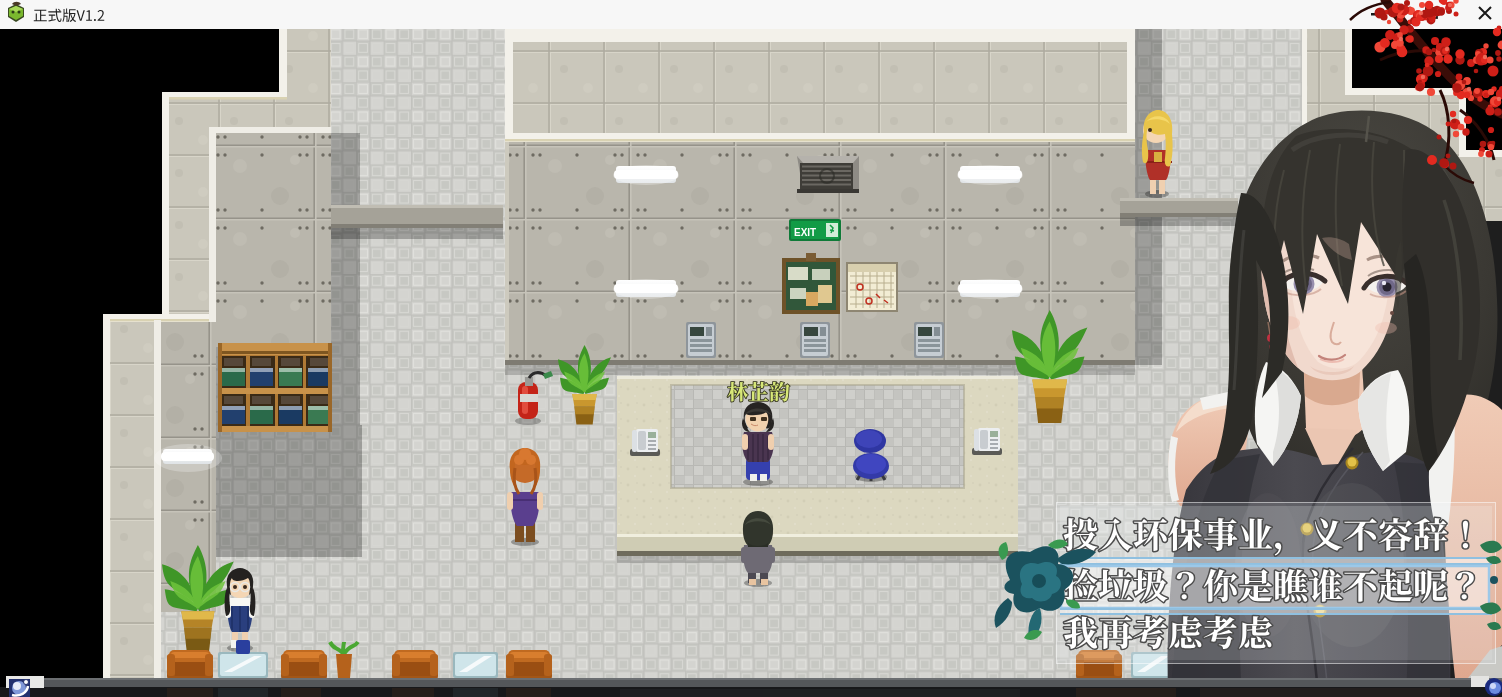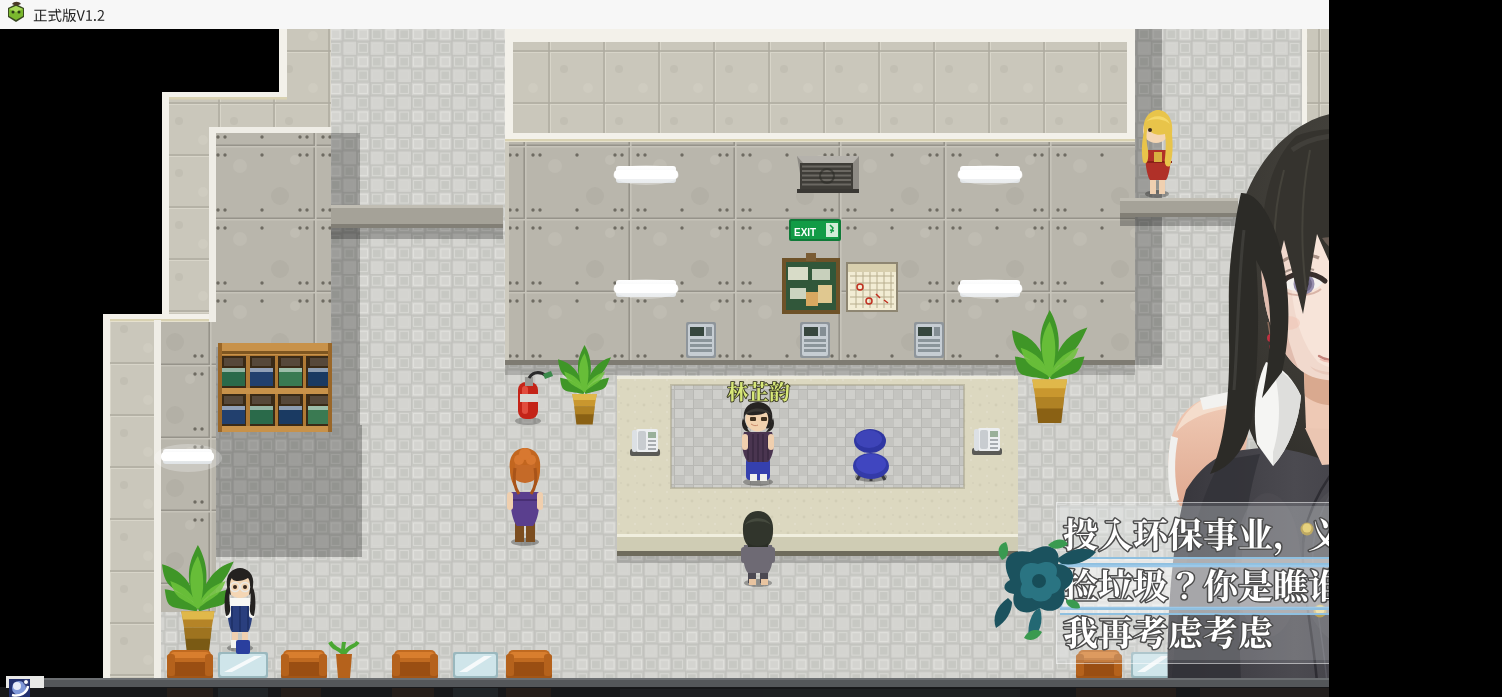--- a/index.html
+++ b/index.html
@@ -1,14 +1,14 @@
 <!DOCTYPE html>
 <html><head><meta charset="utf-8"><title>r</title><style>
 html,body{margin:0;padding:0;background:#000;}
-.stage{position:relative;width:1329px;height:697px;overflow:hidden;font-family:"Liberation Sans",sans-serif;}
+.stage{position:relative;width:1502px;height:697px;overflow:hidden;font-family:"Liberation Sans",sans-serif;}
 </style></head><body>
 <div class="stage">
 <svg width="1502" height="697" viewBox="0 0 1502 697">
 <defs>
 <pattern id="flr" width="27.4" height="27.4" patternUnits="userSpaceOnUse">
  <rect width="27.4" height="27.4" fill="#d4d4d0"></rect>
  <rect x="13.7" width="13.7" height="13.7" fill="#c7c8c3"></rect>
  <rect y="13.7" width="13.7" height="13.7" fill="#c7c8c3"></rect>
  <path d="M13.7 0V27.4M0 13.7H27.4M0 0H27.4M0 0V27.4" stroke="#bfbfbb" stroke-width="1.2" fill="none"></path>
  <rect x="2.5" y="2.5" width="8.7" height="8.7" fill="none" stroke="#e2e2de" stroke-width="1"></rect>

